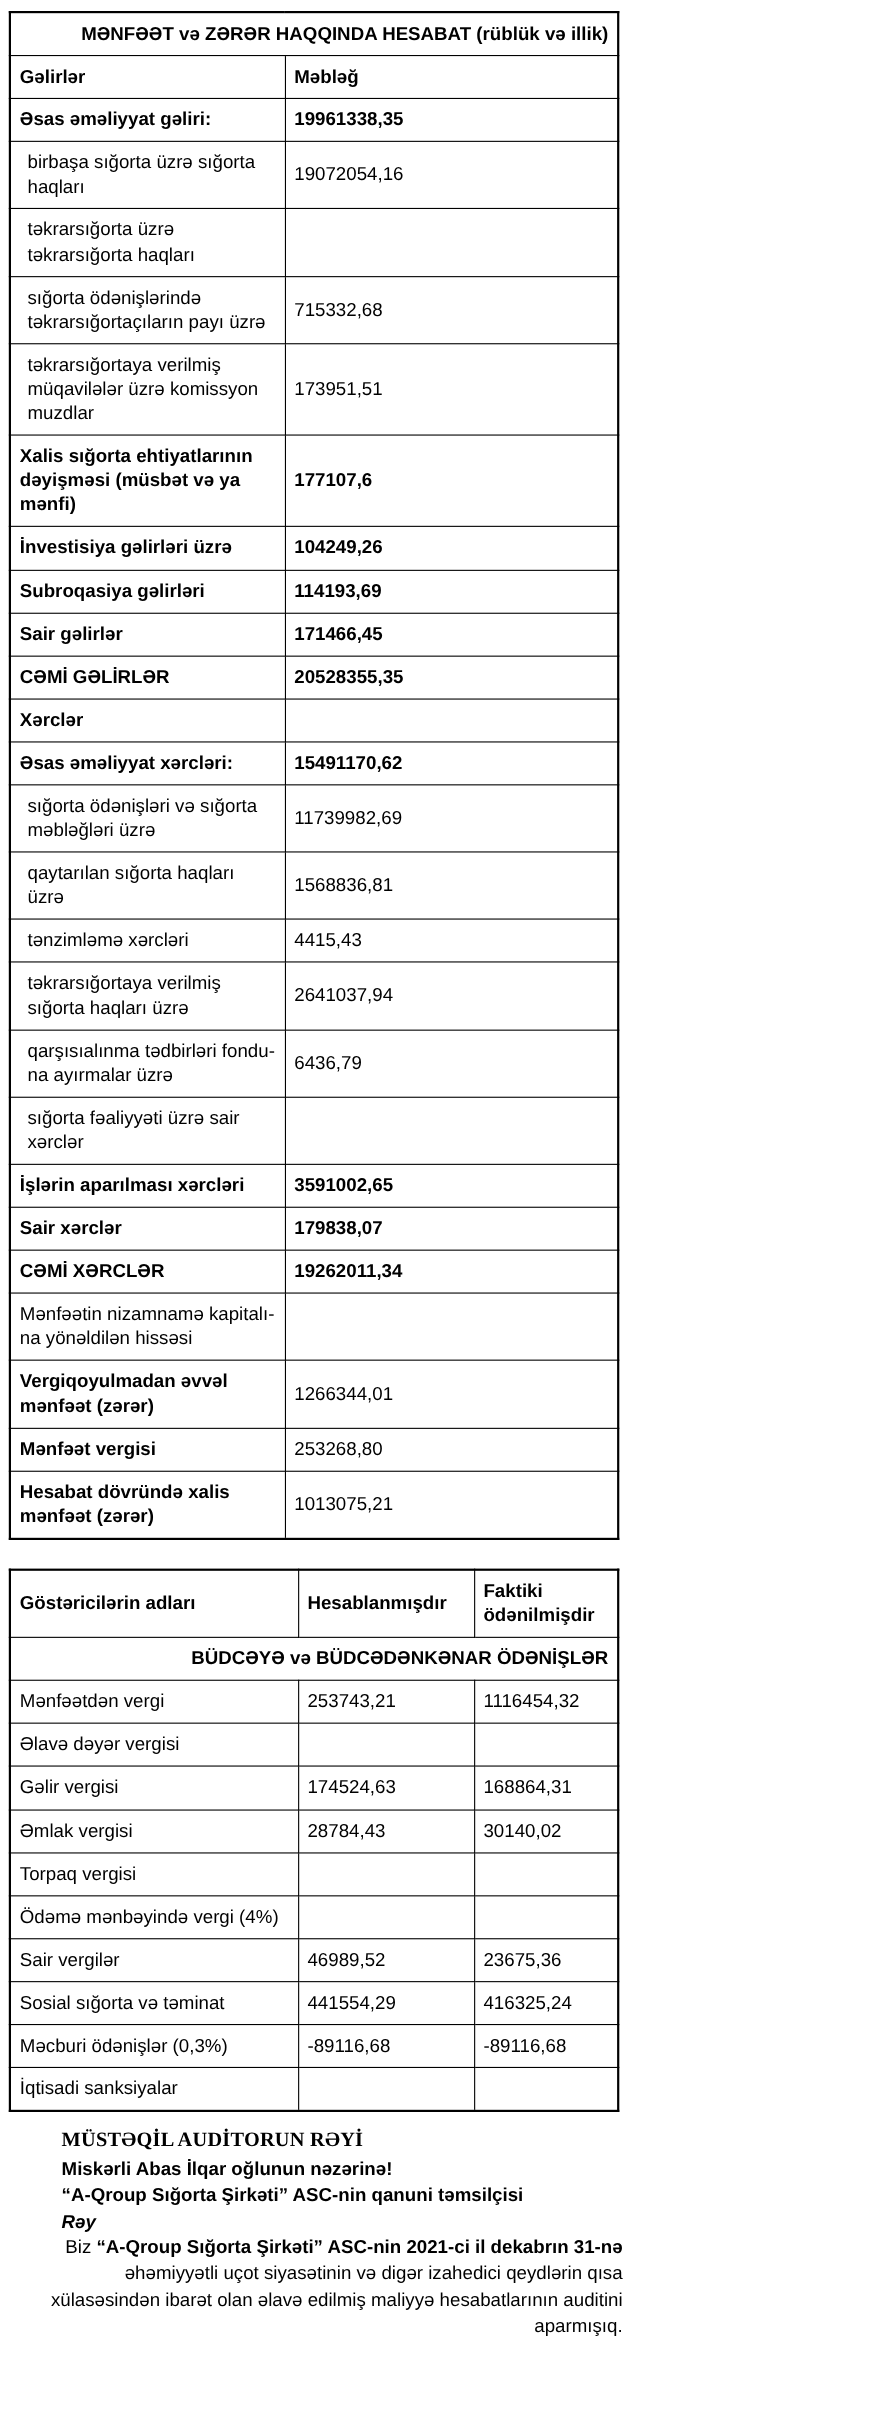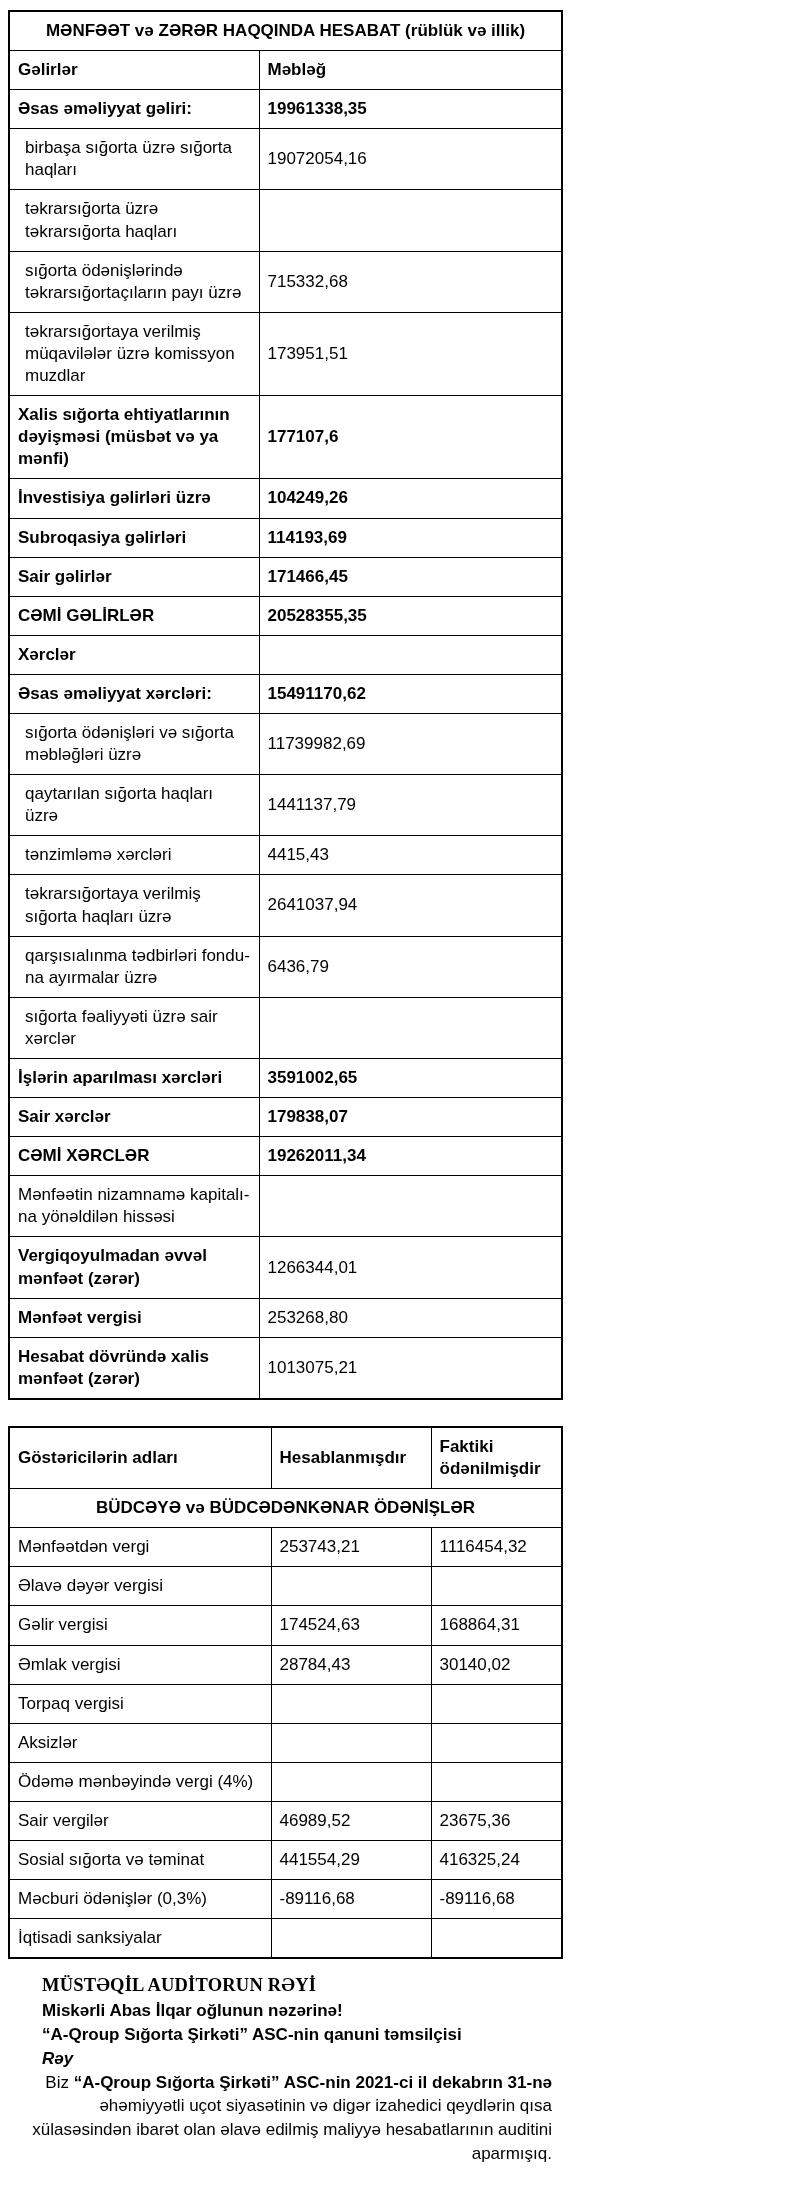--- a/index.html
+++ b/index.html
@@ -22,35 +22,35 @@
   }
   table.tbl td {
     border: 1px solid #000;
     padding: 8px 8px;
     line-height: 1.3;
     vertical-align: middle;
     overflow: hidden;
     word-wrap: break-word;
   }
   td.title {
-    text-align: center;
+    text-align: right;
     font-weight: bold;
     padding: 6px 4px;
   }
   .b { font-weight: bold; }
   .ind { padding-left: 15px !important; }
   .right { padding-right: 16px !important; }
   col.c1a { width: 250px; }
   col.c1b { width: 303px; }
   col.c2a { width: 262px; }
   col.c2b { width: 160px; }
   col.c2c { width: 131px; }
   table.tbl2 { margin-top: 26px; }
   .audit {
-    margin: 14px 0 0 16px;
+    margin: 14px 0 0 30px;
     width: 528px;
     font-size: 17px;
     line-height: 1.4;
   }
   .audit-heading {
     font-family: "Liberation Serif", "DejaVu Serif", serif;
     font-weight: bold;
     font-size: 18.5px;
     margin-left: 18px;
     letter-spacing: 0.2px;
@@ -126,21 +126,21 @@
         <tr>
           <td class="b">Əsas əməliyyat xərcləri:</td>
           <td class="b">15491170,62</td>
         </tr>
         <tr>
           <td class="ind">sığorta ödənişləri və sığorta məbləğləri üzrə</td>
           <td>11739982,69</td>
         </tr>
         <tr>
           <td class="ind">qaytarılan sığorta haqları üzrə</td>
-          <td>1441137,79</td>
+          <td>1568836,81</td>
         </tr>
         <tr>
           <td class="ind">tənzimləmə xərcləri</td>
           <td>4415,43</td>
         </tr>
         <tr>
           <td class="ind">təkrarsığortaya verilmiş sığorta haqları üzrə</td>
           <td>2641037,94</td>
         </tr>
         <tr>
@@ -214,25 +214,20 @@
           <td>174524,63</td>
           <td>168864,31</td>
         </tr>
         <tr>
           <td>Əmlak vergisi</td>
           <td class="right">28784,43</td>
           <td class="right">30140,02</td>
         </tr>
         <tr>
           <td>Torpaq vergisi</td>
-          <td></td>
-          <td></td>
-        </tr>
-        <tr>
-          <td>Aksizlər</td>
           <td></td>
           <td></td>
         </tr>
         <tr>
           <td>Ödəmə mənbəyində vergi (4%)</td>
           <td></td>
           <td></td>
         </tr>
         <tr>
           <td>Sair vergilər</td>

